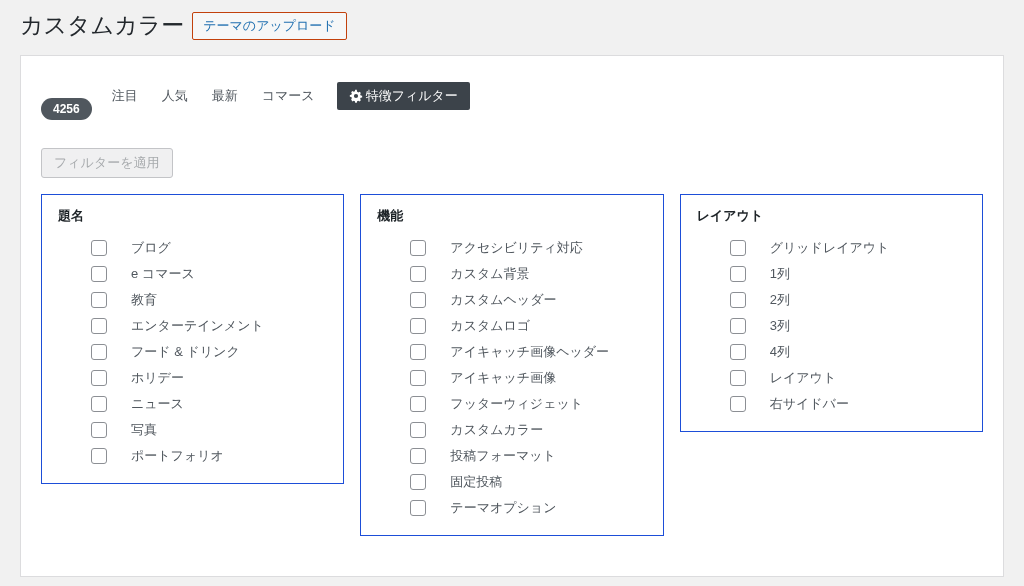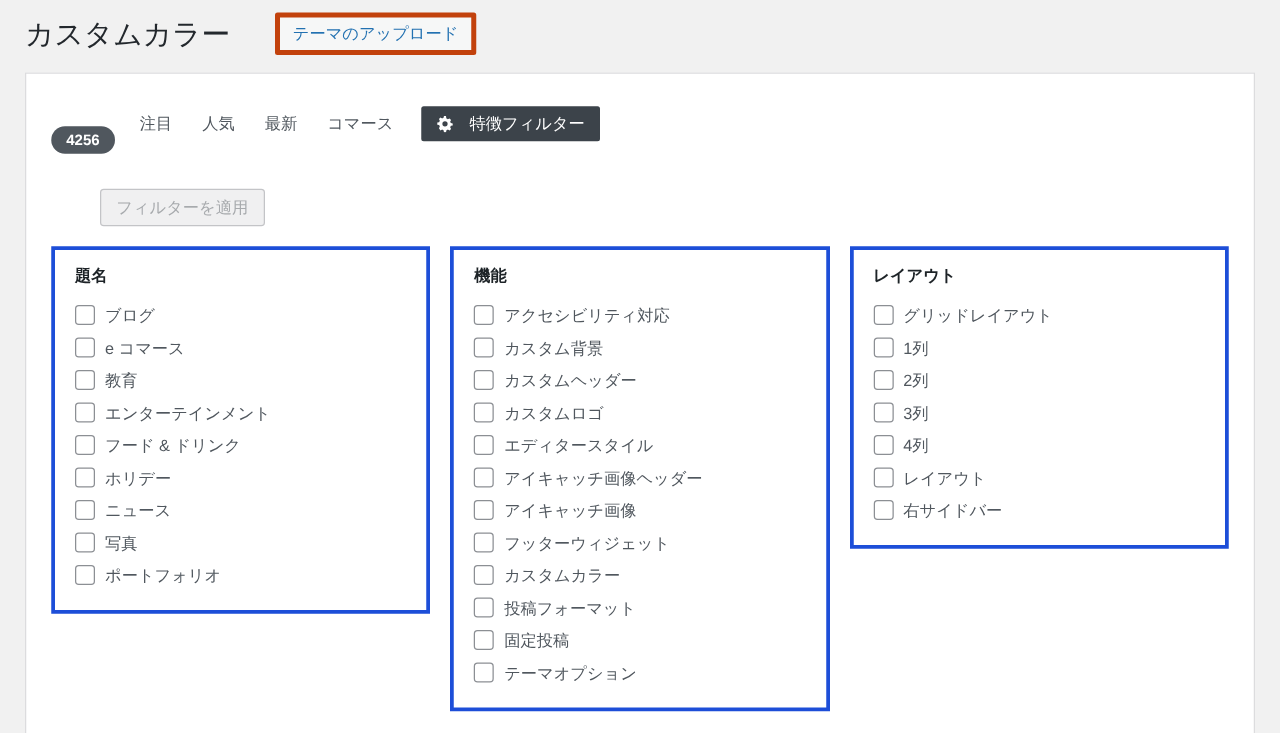--- a/index.html
+++ b/index.html
@@ -20,27 +20,26 @@
     margin-bottom: 14px;
   }
   .page-title {
     font-size: 23px;
     font-weight: 400;
     color: #23282d;
     margin: 0;
   }
   .upload-btn {
     background: #f6f7f7;
-    border: 4px solid #c2410c;
+    border: 1px solid #c2410c;
     padding: 4px 10px;
     font-size: 13px;
     color: #2271b1;
     cursor: pointer;
     border-radius: 2px;
-    margin-left: 28px;
   }
   .theme-panel {
     background: #fff;
     padding: 16px 20px 20px 20px;
     border: 1px solid #dcdcde;
   }
   .filter-bar {
     display: flex;
     align-items: center;
     gap: 4px;
@@ -64,67 +63,68 @@
     font-size: 13px;
     border: none;
     background: none;
   }
   .feature-filter-tab {
     background: #3c434a;
     color: #fff;
     padding: 5px 12px;
     display: inline-flex;
     align-items: center;
-    gap: 13px;
+    gap: 3px;
     cursor: pointer;
     font-size: 13px;
     border-radius: 2px;
     margin-left: 8px;
   }
   .gear-icon {
     display: inline-block;
     width: 14px;
     height: 14px;
   }
   .apply-btn-row {
     margin-bottom: 16px;
-    margin-left: 39px;
   }
   .apply-btn {
     background: #f0f0f1;
     border: 1px solid #c3c4c7;
     color: #a7aaad;
     padding: 5px 12px;
     font-size: 13px;
     border-radius: 3px;
     cursor: default;
   }
   .filter-cols {
     display: flex;
     gap: 16px;
     align-items: flex-start;
     margin-bottom: 20px;
   }
   .filter-col {
     background: #fff;
-    border: 3px solid #1d4ed8;
+    border: 1px solid #1d4ed8;
     padding: 12px 16px 14px 16px;
     flex: 1 1 0;
   }
   .filter-col h4 {
     margin: 0 0 10px 0;
     font-size: 13px;
     font-weight: 600;
     color: #1d2327;
   }
   .check-row {
     display: flex;
-    gap: 8px;
+    align-items: center;
+    gap: 24px;
     padding: 4px 0;
     cursor: pointer;
+    margin-left: 33px;
   }
   .check-row input[type="checkbox"]{
     width: 16px;
     height: 16px;
     border: 1px solid #8c8f94;
     border-radius: 3px;
     margin: 0;
     cursor: pointer;
     appearance: none;
     background: #fff;
@@ -224,24 +224,20 @@
             <label class="check-row">
               <input type="checkbox" style="">
               <span>カスタムヘッダー</span>
             </label>
             <label class="check-row">
               <input type="checkbox" style="">
               <span>カスタムロゴ</span>
             </label>
             <label class="check-row">
               <input type="checkbox" style="">
-              <span>エディタースタイル</span>
-            </label>
-            <label class="check-row">
-              <input type="checkbox" style="">
               <span>アイキャッチ画像ヘッダー</span>
             </label>
             <label class="check-row">
               <input type="checkbox" style="">
               <span>アイキャッチ画像</span>
             </label>
             <label class="check-row">
               <input type="checkbox" style="">
               <span>フッターウィジェット</span>
             </label>

